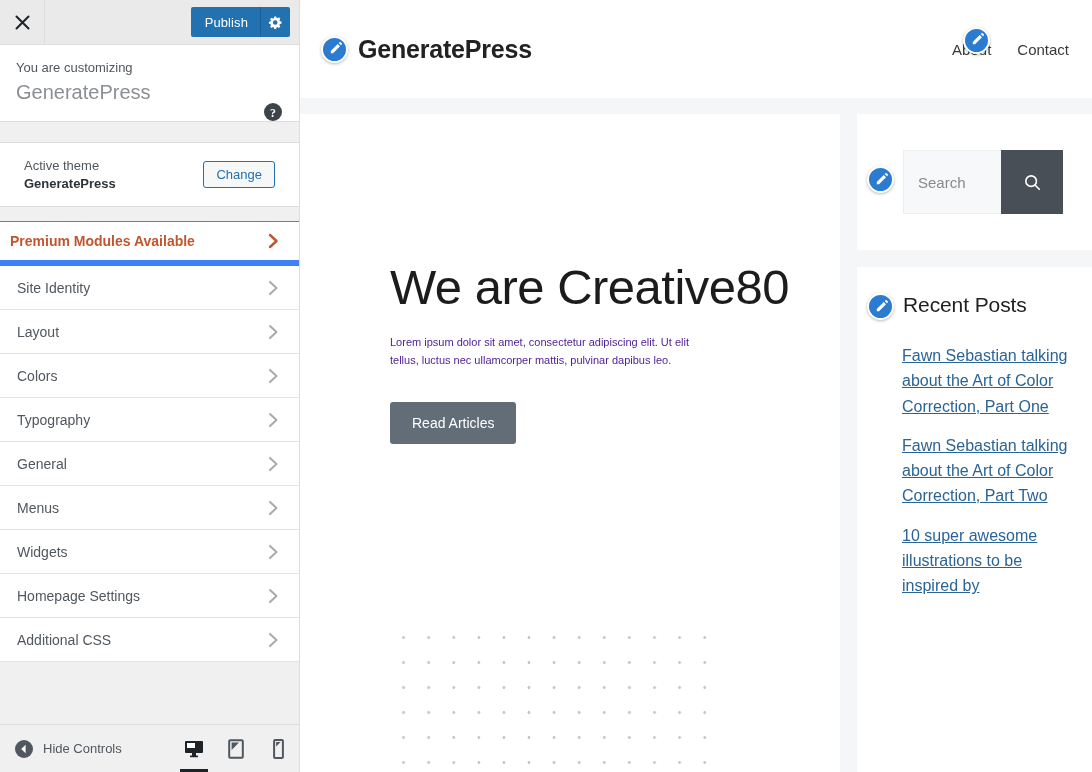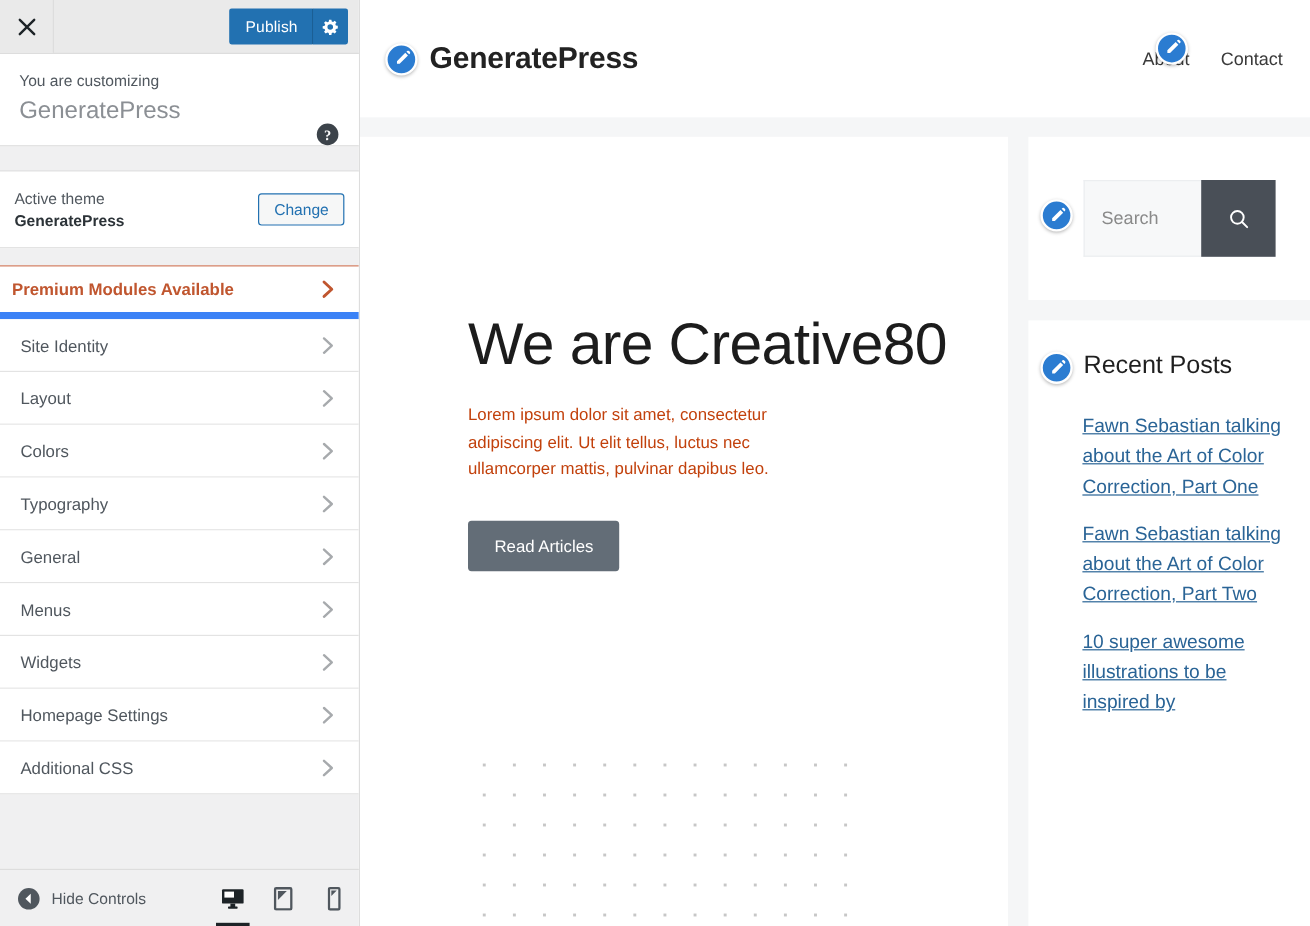--- a/index.html
+++ b/index.html
@@ -112,21 +112,21 @@
     width: 20px;
     height: 20px;
     cursor: pointer;
   }
 
   .cz-gap { height: 21px; background: #f0f0f1; flex: 0 0 21px; border-bottom:1px solid #ddd; }
 
   
   .cz-theme {
     background: #fff;
-    padding: 14px 12px;
+    padding: 14px 24px;
     display: flex;
     align-items: center;
     justify-content: space-between;
     border-bottom: 1px solid #ddd;
     flex: 0 0 auto;
   }
   .cz-theme-txt { line-height: 1.35; }
   .cz-theme-label { font-size: 13px; color: #50575e; }
   .cz-theme-name { font-size: 13px; color: #2c3338; font-weight: 700; }
   .cz-change-btn {
@@ -295,22 +295,22 @@
   }
   .hero-title {
     font-size: 49px;
     font-weight: 400;
     color: #1c1c1c;
     line-height: 1.04;
     margin-top: 18px;
     letter-spacing: -.5px;
   }
   .hero-text {
-    font-size: 14px;
-    color: #c2410c;
+    font-size: 11px;
+    color: #4c1d95;
     line-height: 1.62;
     margin-top: 21px;
     max-width: 312px;
   }
   .hero-btn {
     margin-top: 32px;
     display: inline-block;
     background: #636d77;
     color: #fff;
     font-size: 14px;

